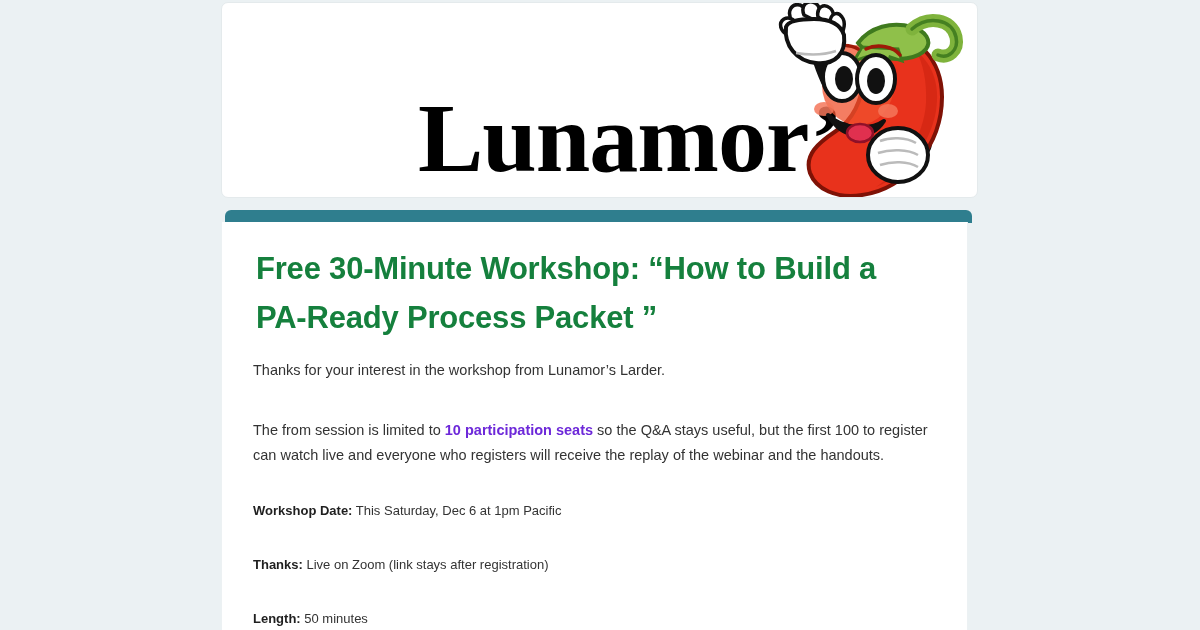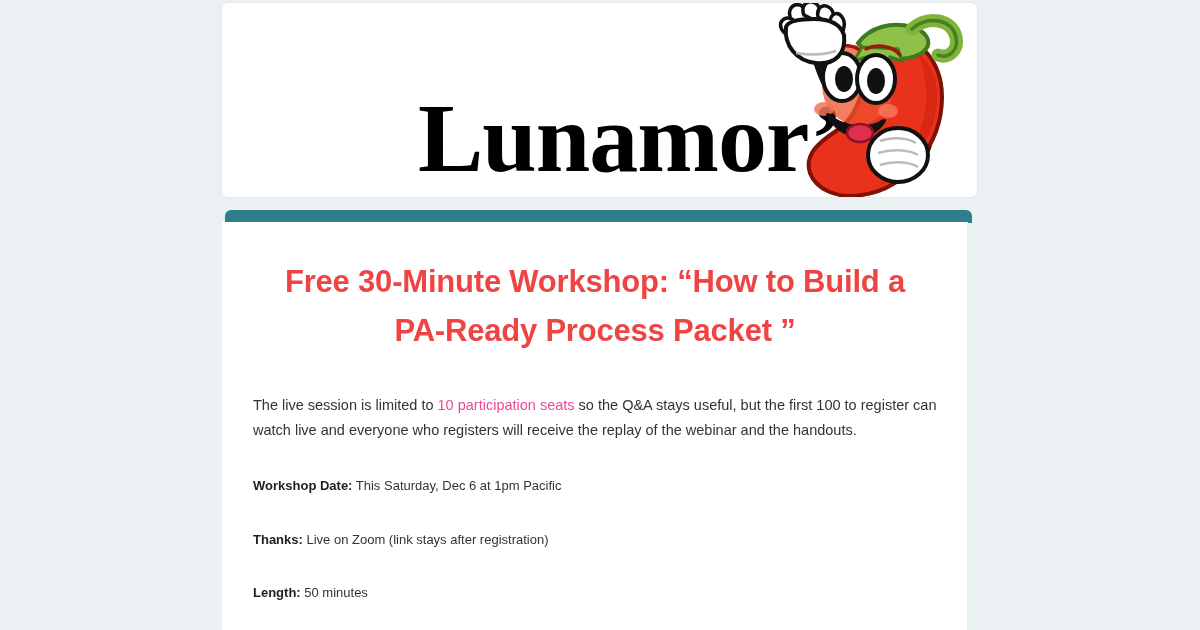--- a/index.html
+++ b/index.html
@@ -81,28 +81,27 @@
     background: #FFFFFF;
     border-left: 1px solid #ECF1F3;
     border-right: 1px solid #ECF1F3;
     overflow: hidden;
   }
   .card-content {
     padding: 20px 30px 0 31px;
   }
 
   h1.title {
-    margin: 16px;
+    margin: 3px;
     font-family: "Liberation Sans", sans-serif;
     font-weight: bold;
     font-size: 31px;
     line-height: 1.58;
-    color: #ef4444;
+    color: #15803d;
     letter-spacing: -0.2px;
-    text-align: center;
   }
 
   p.lede {
     margin: 16px 0 0 0;
     font-size: 14.5px;
     line-height: 1.55;
     color: #333333;
   }
 
   p.body-para {
@@ -114,21 +113,21 @@
   }
 
   p.detail {
     margin: 33px 0 0 0;
     font-size: 13px;
     line-height: 1.6;
     color: #333333;
   }
   p.detail .lbl { font-weight: bold; color: #1f1f1f; }
 
-  strong.inline { font-weight: normal; color: #ec4899; }
+  strong.inline { font-weight: bold; color: #6d28d9; }
 </style>
 </head>
 <body>
 
 <div class="page">
 
   <div class="banner">
     <div class="banner-inner">
 
       <div class="logo-wordmark">
@@ -199,23 +198,24 @@
     </div>
   </div>
 
   <div class="card-bar"></div>
 
   <div class="card">
     <div class="card-content">
 
       <h1 class="title">Free 30-Minute Workshop: “How to Build a PA-Ready Process Packet ”</h1>
 
+      <p class="lede">Thanks for your interest in the workshop from Lunamor’s Larder.</p>
 
       <p class="body-para">
-        <span>The live session is limited to </span><strong class="inline">10 participation seats</strong><span> so the Q&amp;A stays useful, but the first 100 to register can watch live and everyone who registers will receive the replay of the webinar and the handouts.</span>
+        <span>The from session is limited to </span><strong class="inline">10 participation seats</strong><span> so the Q&amp;A stays useful, but the first 100 to register can watch live and everyone who registers will receive the replay of the webinar and the handouts.</span>
       </p>
 
       <p class="detail">
         <span class="lbl">Workshop Date:</span><span> This Saturday, Dec 6 at 1pm Pacific</span>
       </p>
 
       <p class="detail">
         <span class="lbl">Thanks:</span><span> Live on Zoom (link stays after registration)</span>
       </p>
 

